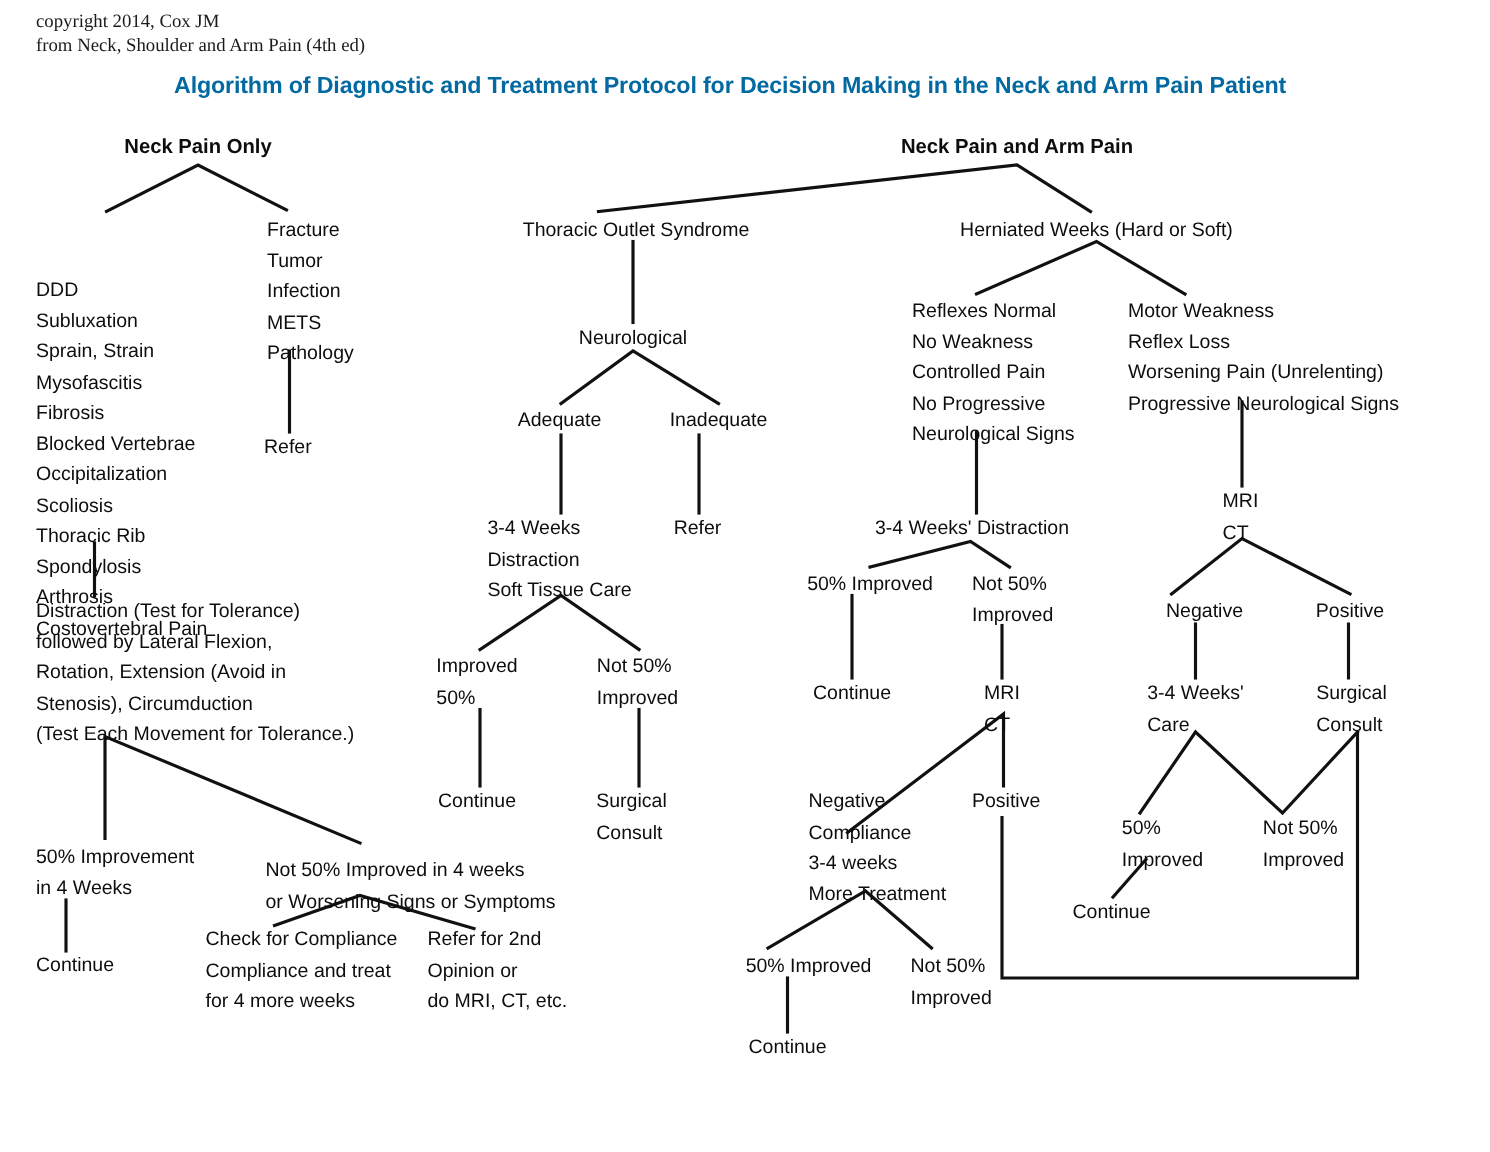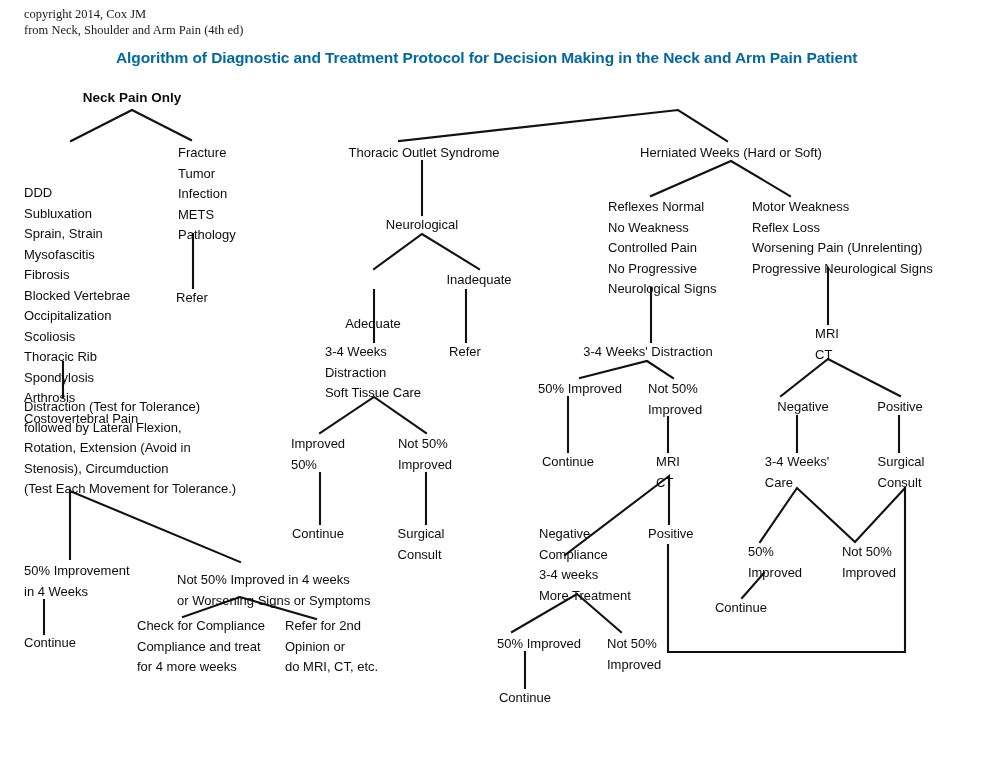--- a/index.html
+++ b/index.html
@@ -131,20 +131,21 @@
     <line x1="899" y1="416" x2="899" y2="452"></line>
 
     <polyline points="760,542 797,488 855,542 905,488"></polyline>
 
     <line x1="742" y1="598" x2="764" y2="573"></line>
 
     <polyline points="668,545 668,652 905,652 905,488"></polyline>
   </svg>
 
   <div class="node bold ctr" style="left:132px; top:88px;">Neck Pain Only</div>
+  <div class="node bold ctr" style="left:678px; top:88px;">Neck Pain and Arm Pain</div>
 
   <div class="node lft" style="left:24px; top:143px;margin-top:40px;">DDD
 Subluxation
 Sprain, Strain
 Mysofascitis
 Fibrosis
 Blocked Vertebrae
 Occipitalization
 Scoliosis
 Thoracic Rib
@@ -171,21 +172,21 @@
 or Worsening Signs or Symptoms</div>
   <div class="node lft" style="left:137px; top:616px;">Check for Compliance
 Compliance and treat
 for 4 more weeks</div>
   <div class="node lft" style="left:285px; top:616px;">Refer for 2nd
 Opinion or
 do MRI, CT, etc.</div>
 
   <div class="node ctr" style="left:424px; top:143px;">Thoracic Outlet Syndrome</div>
   <div class="node ctr" style="left:422px; top:215px;">Neurological</div>
-  <div class="node ctr" style="left:373px; top:270px;margin-top:44px;">Adequate</div>
+  <div class="node ctr" style="left:373px; top:270px;">Adequate</div>
   <div class="node ctr" style="left:479px; top:270px;">Inadequate</div>
   <div class="node ctr" style="left:373px; top:342px;">3-4 Weeks
 Distraction
 Soft Tissue Care</div>
   <div class="node ctr" style="left:465px; top:342px;">Refer</div>
   <div class="node ctr" style="left:318px; top:434px;">Improved
 50%</div>
   <div class="node ctr" style="left:425px; top:434px;">Not 50%
 Improved</div>
   <div class="node ctr" style="left:318px; top:524px;">Continue</div>

